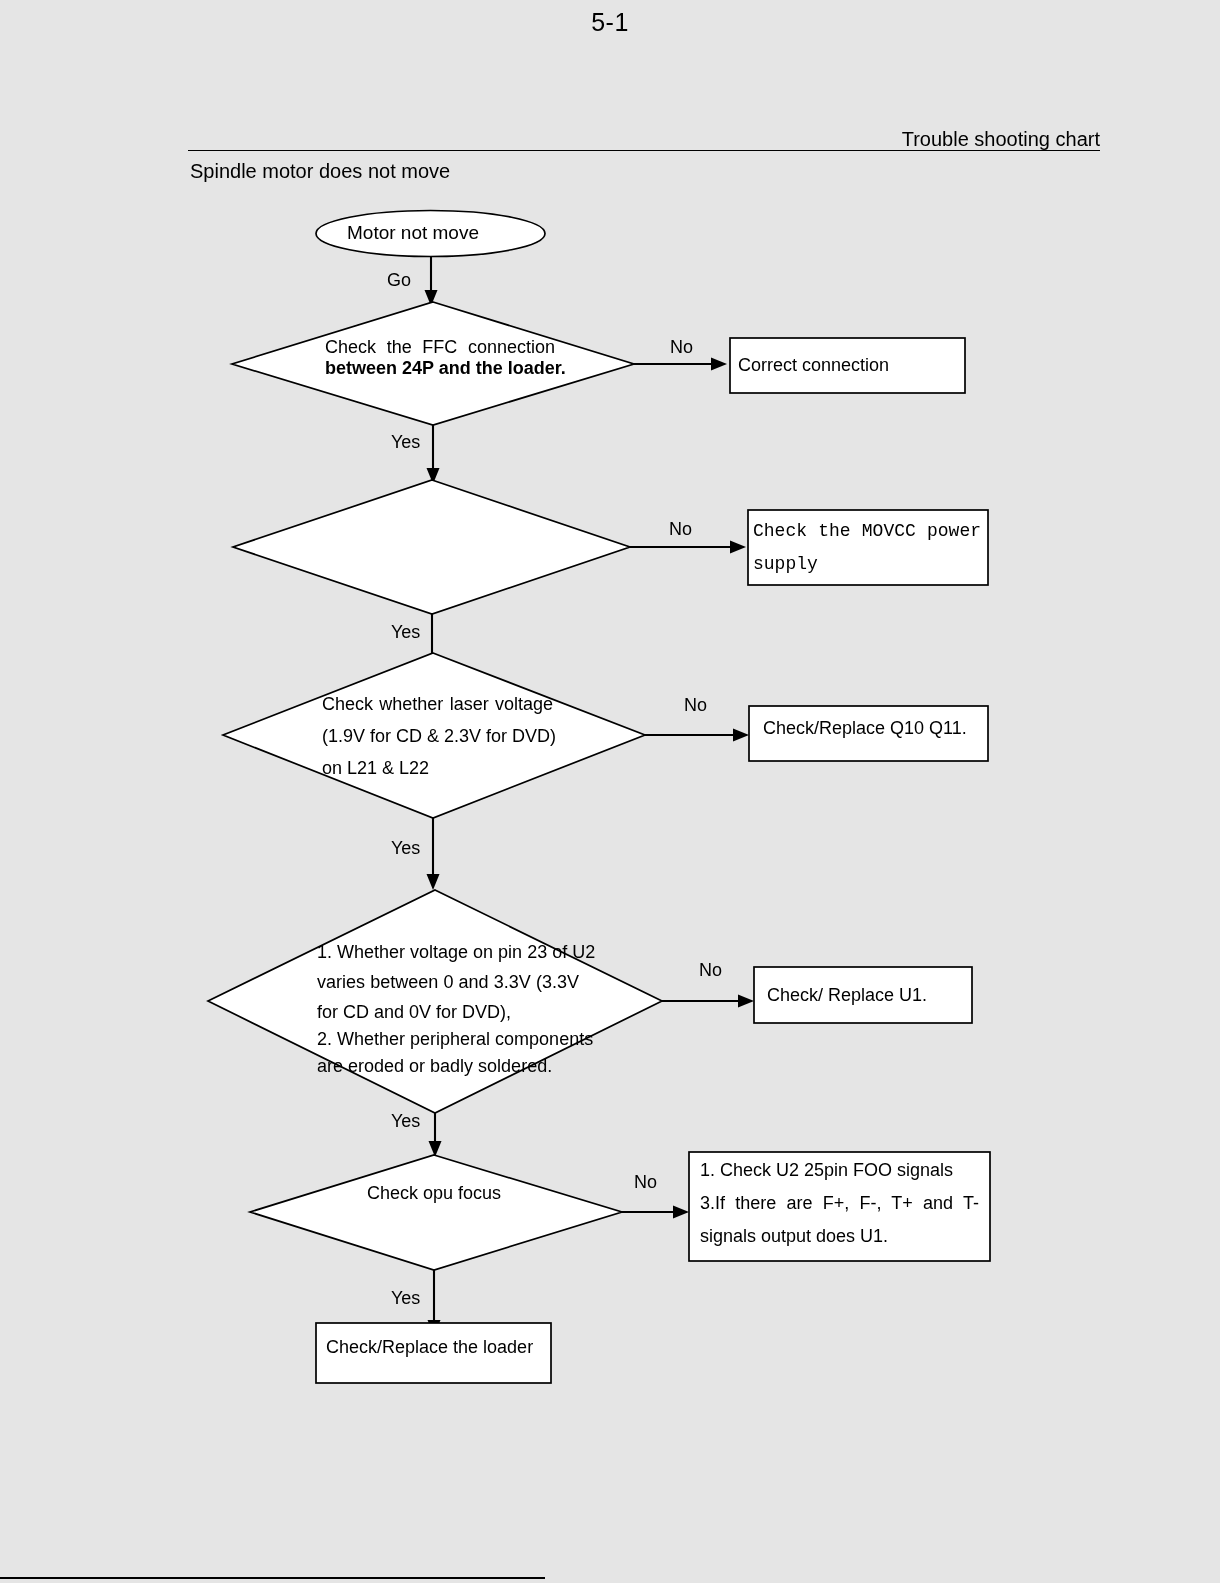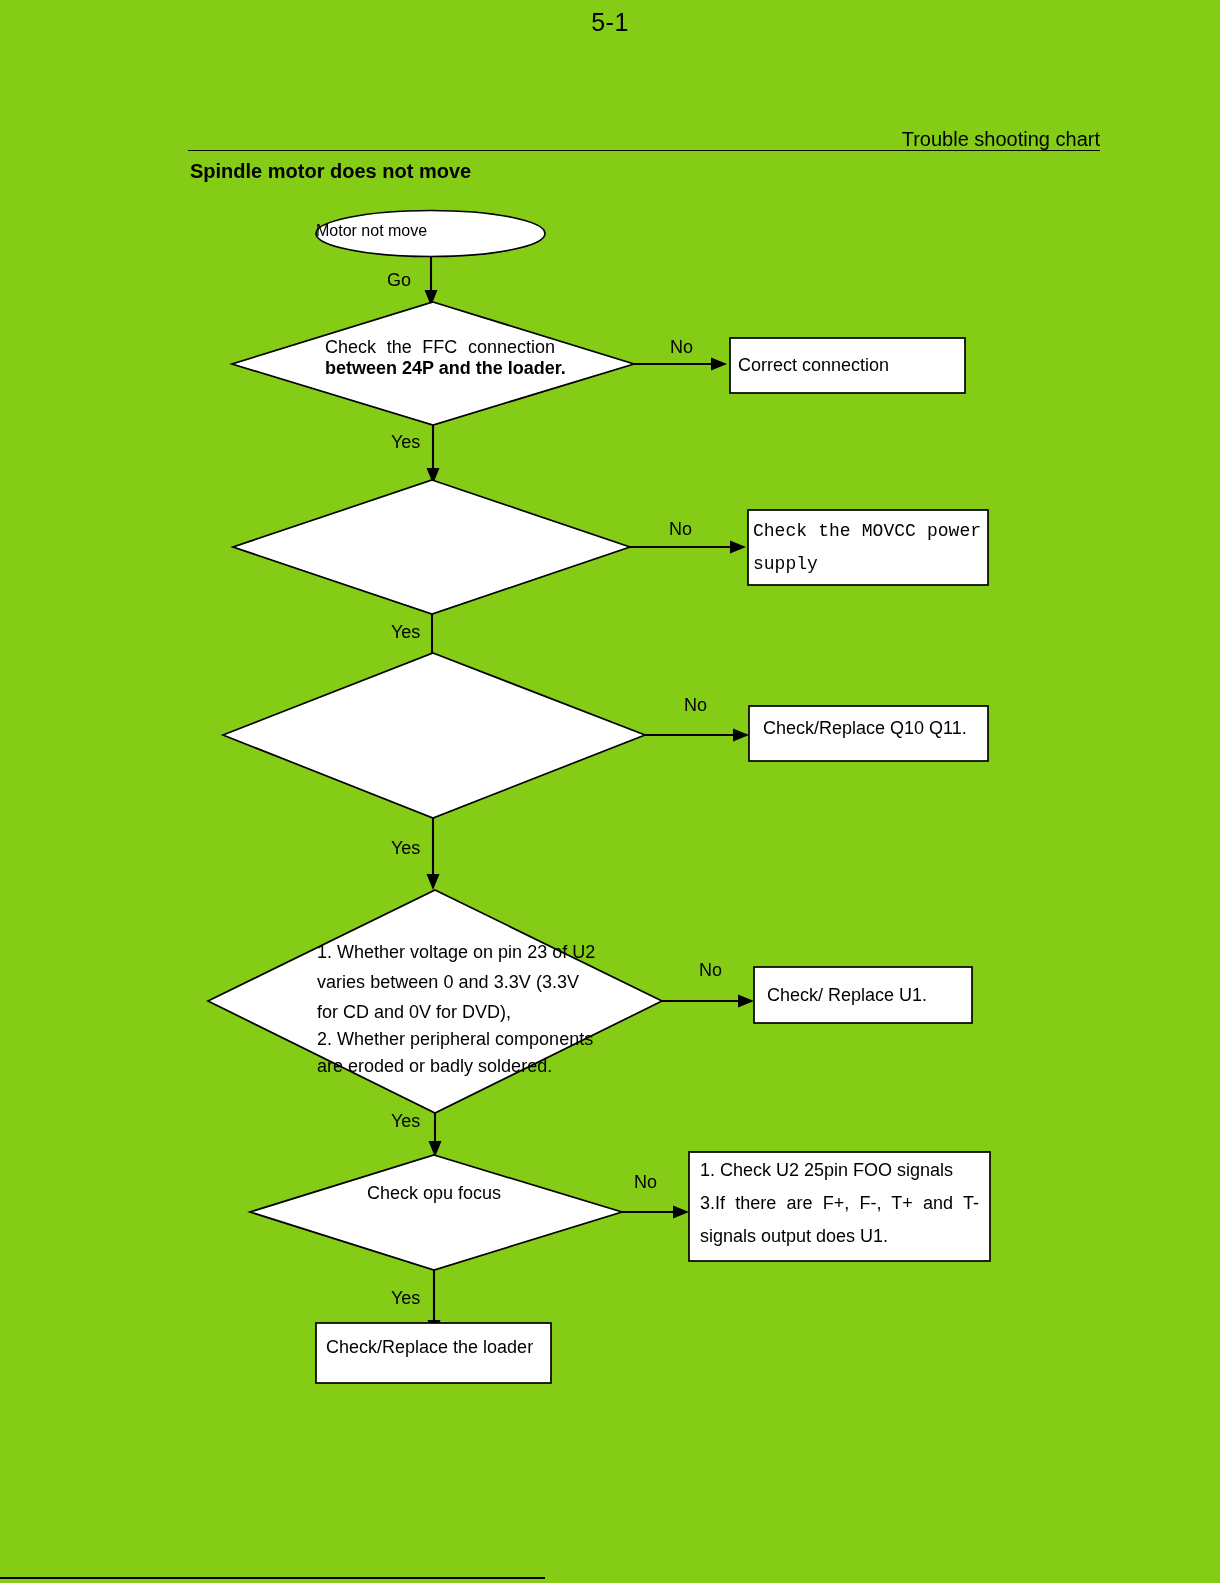--- a/index.html
+++ b/index.html
@@ -8,21 +8,21 @@
     background: #ffffff;
   }
   body {
     font-family: "Liberation Sans", sans-serif;
     color: #000000;
   }
   #page {
     position: relative;
     width: 1220px;
     height: 1583px;
-    background: #84cc16;
+    background: #e5e5e5;
     overflow: hidden;
   }
 
   
   .page-number {
     position: absolute;
     left: 0; top: 8px;
     width: 1220px;
     text-align: center;
     font-size: 25px;
@@ -38,21 +38,21 @@
   .header-right-label {
     position: absolute;
     right: 120px; top: 128px;
     font-size: 20px;
     white-space: nowrap;
   }
   .section-title {
     position: absolute;
     left: 190px; top: 160px;
     font-size: 20px;
-    font-weight: bold;
+    font-weight: normal;
     white-space: nowrap;
   }
   .footer-rule {
     position: absolute;
     left: 0; top: 1577px;
     width: 545px;
     height: 0;
     border-top: 2.5px solid #000;
   }
 
@@ -74,22 +74,22 @@
     stroke-width: 2.1;
   }
   #shapes .arrowhead {
     fill: #000000;
     stroke: none;
   }
   .ellipse-text {
     position: absolute;
     left: 316px; top: 222px;
     width: 194px;
-    text-align: left;
-    font-size: 16px;
+    text-align: center;
+    font-size: 19px;
   }
   .diamond-text {
     position: absolute;
     font-size: 18px;
   }
   .diamond-text .tline {
     display: block;
     white-space: nowrap;
   }
   .just {
@@ -194,20 +194,25 @@
     <span class="tline">Correct connection</span>
   </div>
 
   <div class="edge-label" style="left:669px; top:519px;">No</div>
   <div class="edge-label" style="left:391px; top:622px;">Yes</div>
   <div class="box-text" style="left:753px; top:521px; width:228px;font-family:Liberation Mono, monospace;">
     <span class="tline just" style="display:block; white-space:normal;">Check the MOVCC power</span>
     <span class="tline" style="display:block; margin-top:13px;">supply</span>
   </div>
 
+  <div class="diamond-text" style="left:322px; top:694px; width:231px;">
+    <span class="tline just" style="display:block; white-space:normal;">Check whether laser voltage</span>
+    <span class="tline" style="display:block; margin-top:11px;">(1.9V for CD &amp; 2.3V for DVD)</span>
+    <span class="tline" style="display:block; margin-top:11px;">on L21 &amp; L22</span>
+  </div>
   <div class="edge-label" style="left:684px; top:695px;">No</div>
   <div class="edge-label" style="left:391px; top:838px;">Yes</div>
   <div class="box-text" style="left:763px; top:718px; width:220px;">
     <span class="tline">Check/Replace Q10  Q11.</span>
   </div>
 
   <div class="diamond-text" style="left:317px; top:942px; width:262px;">
     <span class="tline" style="display:block;">1. Whether voltage on pin 23 of U2</span>
     <span class="tline just" style="display:block; white-space:normal; margin-top:9px;">varies between 0 and 3.3V (3.3V</span>
     <span class="tline" style="display:block; margin-top:9px;">for CD and 0V for DVD),</span>

